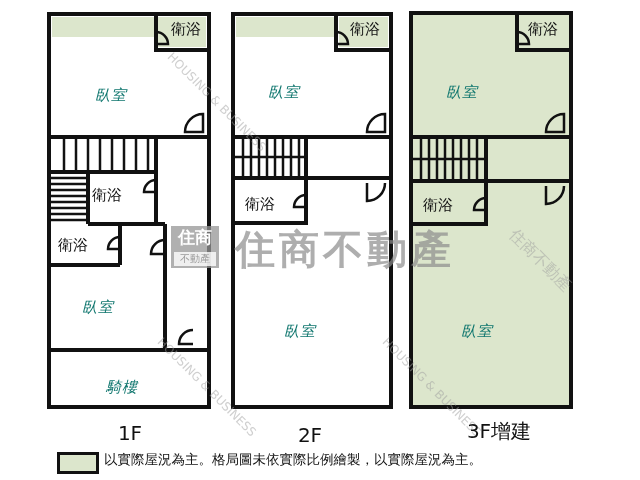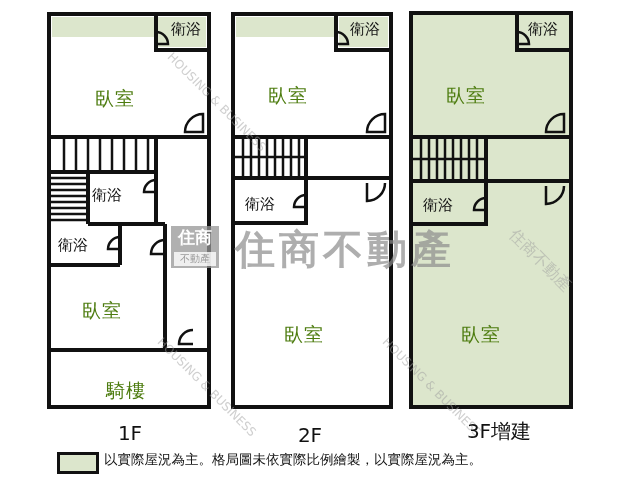--- a/index.html
+++ b/index.html
@@ -1,19 +1,19 @@
 <!DOCTYPE html>
 <html><head>
 <meta charset="utf-8">
 <style>
   html, body { margin:0; padding:0; }
   body { width:640px; height:480px; background:#ffffff; position:relative; overflow:hidden;
          font-family:"DejaVu Sans", "Liberation Sans", sans-serif; }
   .green { position:absolute; background:#dce6cc; }
-  .room-label { position:absolute; font-size:19px; color:#4d7c0f; letter-spacing:1px; white-space:nowrap; }
+  .room-label { position:absolute; font-size:15px; color:#0f766e; letter-spacing:1px; white-space:nowrap;font-style:italic; }
   .small-label { position:absolute; font-size:15px; color:#111; white-space:nowrap; }
   .floor-label { position:absolute; font-size:20px; color:#111; text-align:center; white-space:nowrap; }
   .legend-box { position:absolute; left:57px; top:452px; width:36px; height:16px; background:#dce6cc; border:3px solid #111; }
   .legend-text { position:absolute; left:104px; top:451px; font-size:13.5px; color:#111; white-space:nowrap; }
   .watermark-big { position:absolute; left:235px; top:222px; font-size:40px; font-weight:bold; color:rgba(140,140,140,0.7); letter-spacing:4px; white-space:nowrap; }
   .wm-logo { position:absolute; left:171px; top:226px; width:48px; height:42px; background:rgba(150,150,150,0.75); color:#fff; text-align:center; }
   .wm-logo .t1 { font-size:17px; font-weight:bold; line-height:22px; display:block; }
   .wm-logo .t2 { font-size:10px; line-height:14px; display:block; background:rgba(255,255,255,0.8); color:#999; margin:4px 3px; }
   .wm-diag { position:absolute; font-size:12px; color:rgba(160,160,160,0.5); transform:rotate(45deg); white-space:nowrap; }
   svg { position:absolute; left:0; top:0; }

